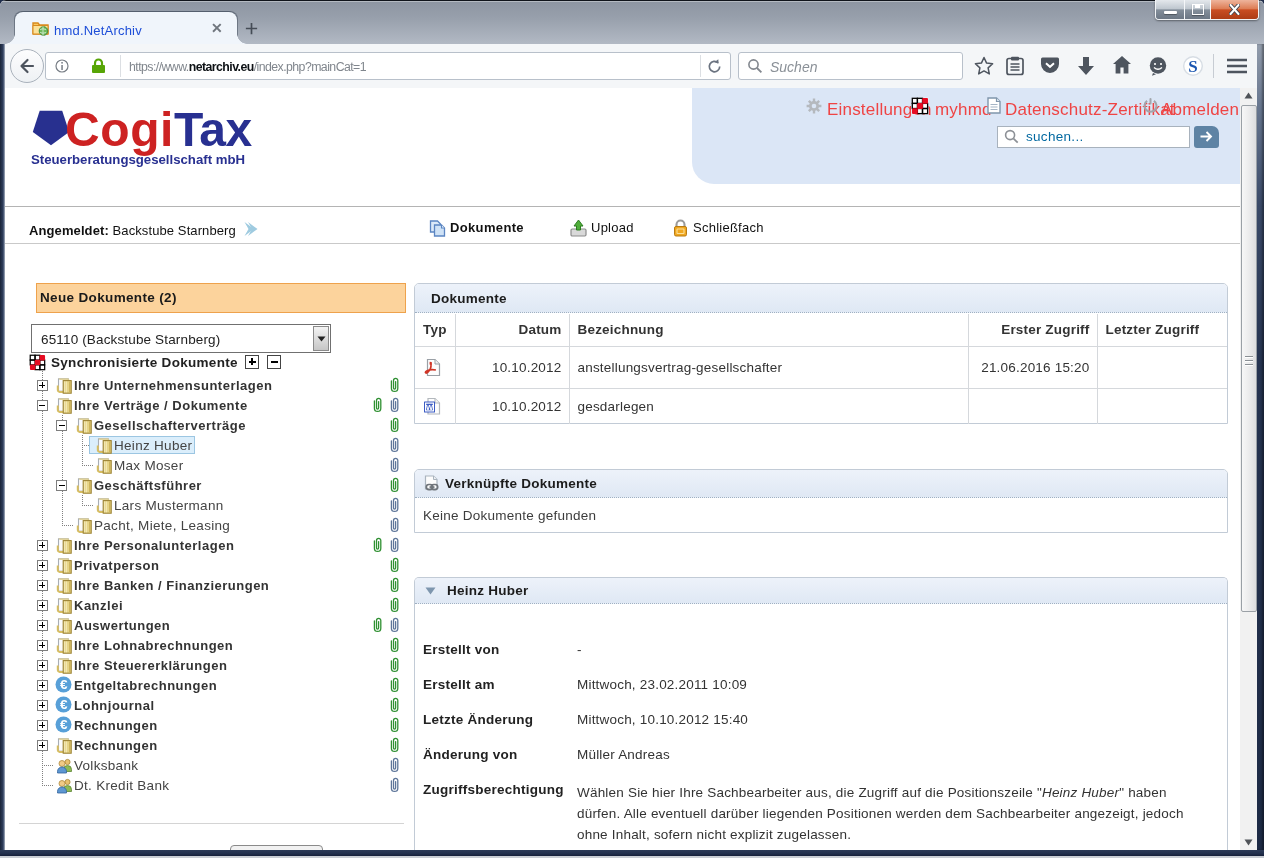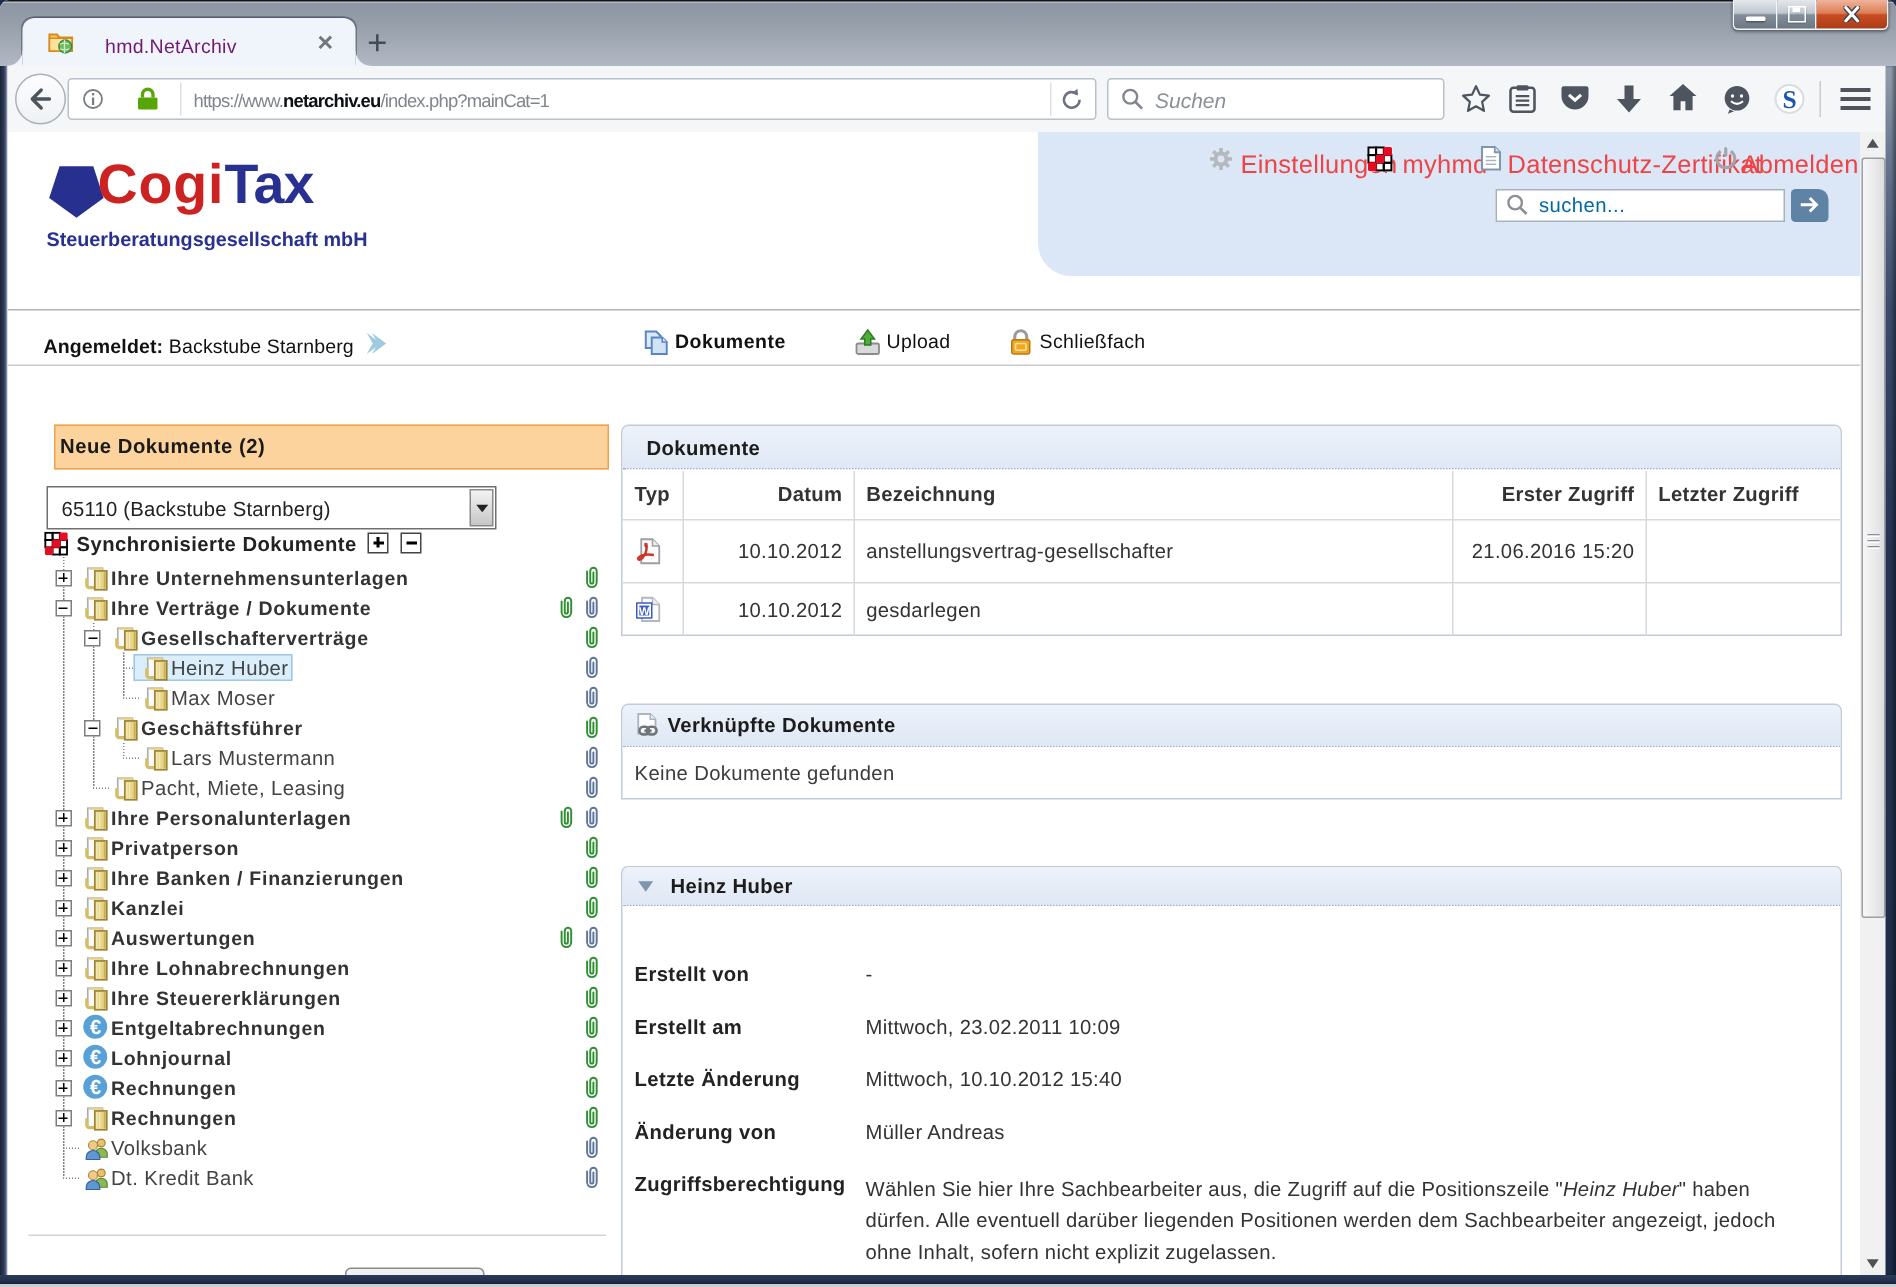--- a/index.html
+++ b/index.html
@@ -9,21 +9,21 @@
 #win { position:absolute; left:0; top:0; width:1264px; height:856px; border-radius:6px 6px 0 0; overflow:hidden; background:#fff; }
 #titlebar { position:absolute; left:0; top:0; width:1264px; height:44px; background:linear-gradient(180deg,#8d95a2 0%,#98a0ac 40%,#b2b9c4 100%); border-top:1px solid #10141b; box-shadow:inset 0 1px 0 rgba(255,255,255,.35); }
 #toolbar { position:absolute; left:0; top:44px; width:1264px; height:44px; background:#f4f6f8; }
 #pagearea { position:absolute; left:5px; top:88px; width:1253px; height:762px; background:#fff; overflow:hidden; }
 #borderL { position:absolute; left:0; top:44px; width:5px; height:806px; background:linear-gradient(90deg,#1a2438 0%,#2e3d5a 55%,#5c6a84 80%,#b9c1cd 100%); }
 #borderR { position:absolute; left:1257px; top:44px; width:7px; height:806px; background:linear-gradient(180deg,#939dac 0%,#66758e 8%,#3a4a68 20%,#253350 40%,#1d2a45 100%); box-shadow:inset -2px 0 2px rgba(0,0,0,.35); }
 #borderB { position:absolute; left:0; top:850px; width:1264px; height:6px; background:linear-gradient(180deg,#2c3b58 0%,#22304d 60%,#16203a 100%); }
 #belowwin { position:absolute; left:0; top:856px; width:1264px; height:2px; background:#c9ced5; }
 
 #tab { position:absolute; left:15px; top:12px; width:222px; height:32px; background:#f0f5fb; border-radius:8px 8px 0 0; box-shadow: -1px -1px 0 rgba(70,80,95,.55), 1px -1px 0 rgba(70,80,95,.55); }
-#tab .title { position:absolute; left:55px; top:11px; font-size:13px; color:#701a75; letter-spacing:0.2px; }
+#tab .title { position:absolute; left:39px; top:11px; font-size:13px; color:#1d4ed8; letter-spacing:0.2px; }
 #tab .close { position:absolute; left:196px; top:8px; font-size:14px; color:#70767e; font-weight:bold; }
 #newtab { position:absolute; left:244px; top:21px; width:15px; height:15px; }
 
 #winbtns { position:absolute; left:1155px; top:0px; width:104px; height:20px; border:1px solid #f2f4f6; border-top:none; border-radius:0 0 4px 4px; display:flex; overflow:hidden; box-shadow:0 1px 2px rgba(0,0,0,.4); }
 .wbtn { height:100%; position:relative; background:linear-gradient(180deg,#e4e8ec 0%,#bfc7cf 46%,#848f9b 52%,#6c7784 100%); border-right:1px solid #f5f7f9; }
 .wbtn:last-child { border-right:none; }
 #btnclose { background:linear-gradient(180deg,#eeb49c 0%,#dd7d55 46%,#c94d22 52%,#ad3c16 100%); }
 
 .tbinput { position:absolute; background:#fff; border:1px solid #b8c0ca; border-radius:3px; }
 #backbtn { position:absolute; left:10px; top:5px; width:34px; height:34px; border-radius:50%; background:linear-gradient(180deg,#fdfdfe,#eef1f4); border:1px solid #a9b1bb; }
@@ -182,21 +182,21 @@
       </svg>
     <div class="abs" style="left:1021px;top:41px;font-size:13.5px;color:#0369a1;letter-spacing:0.3px">suchen...</div>
     <div class="abs" style="left:1189px;top:38px;width:25px;height:22px;background:#5e83a4;border-radius:3px 7px 3px 3px"></div>
     <svg class="abs" style="left:1194px;top:42px" width="15" height="13" viewBox="0 0 15 13">
         <path d="M1.5 6.5 h10 M7.5 2 l4.5 4.5 -4.5 4.5" stroke="#fff" stroke-width="1.9" fill="none"></path>
       </svg>
 
     <svg class="abs" style="left:27px;top:21px" width="38" height="37" viewBox="0 0 38 37">
         <path d="M19 36.2 L0.8 23 L7.7 1.8 H30.2 L37.1 23 z" fill="#28308f"></path>
       </svg>
-    <div class="abs" style="left:60px;top:14px;font-size:37px;font-weight:bold;letter-spacing:-0.5px"><span style="color:#cd2222;letter-spacing:0.6px">Cogi</span><span style="color:#283091">Tax</span></div>
+    <div class="abs" style="left:60px;top:14px;font-size:48px;font-weight:bold;letter-spacing:-0.5px"><span style="color:#cd2222;letter-spacing:0.6px">Cogi</span><span style="color:#283091">Tax</span></div>
     <div class="abs" style="left:26px;top:64px;font-size:13.2px;font-weight:bold;color:#283091;letter-spacing:0px">Steuerberatungsgesellschaft mbH</div>
 
     <div id="menubar"></div>
     <div class="abs mtxt" style="left:24px;top:135px;letter-spacing:0.1px"><b>Angemeldet:</b> Backstube Starnberg</div>
     <svg class="abs" style="left:238px;top:133px" width="15" height="16" viewBox="0 0 15 16">
         <path d="M1.5 1 L11 8 L1.5 15 L5.5 8 z" fill="#9fcbe0"></path>
         <path d="M5 1 L14.5 8 L5 15 L9 8 z" fill="#9fcbe0"></path>
       </svg>
     <svg class="abs" style="left:424px;top:131.5px" width="17" height="17" viewBox="0 0 17 17">
         <path d="M1.5 1 h7 l3 3 v8 h-10 z" fill="#dbe9f8" stroke="#5b85c2" stroke-width="1.3"></path>

